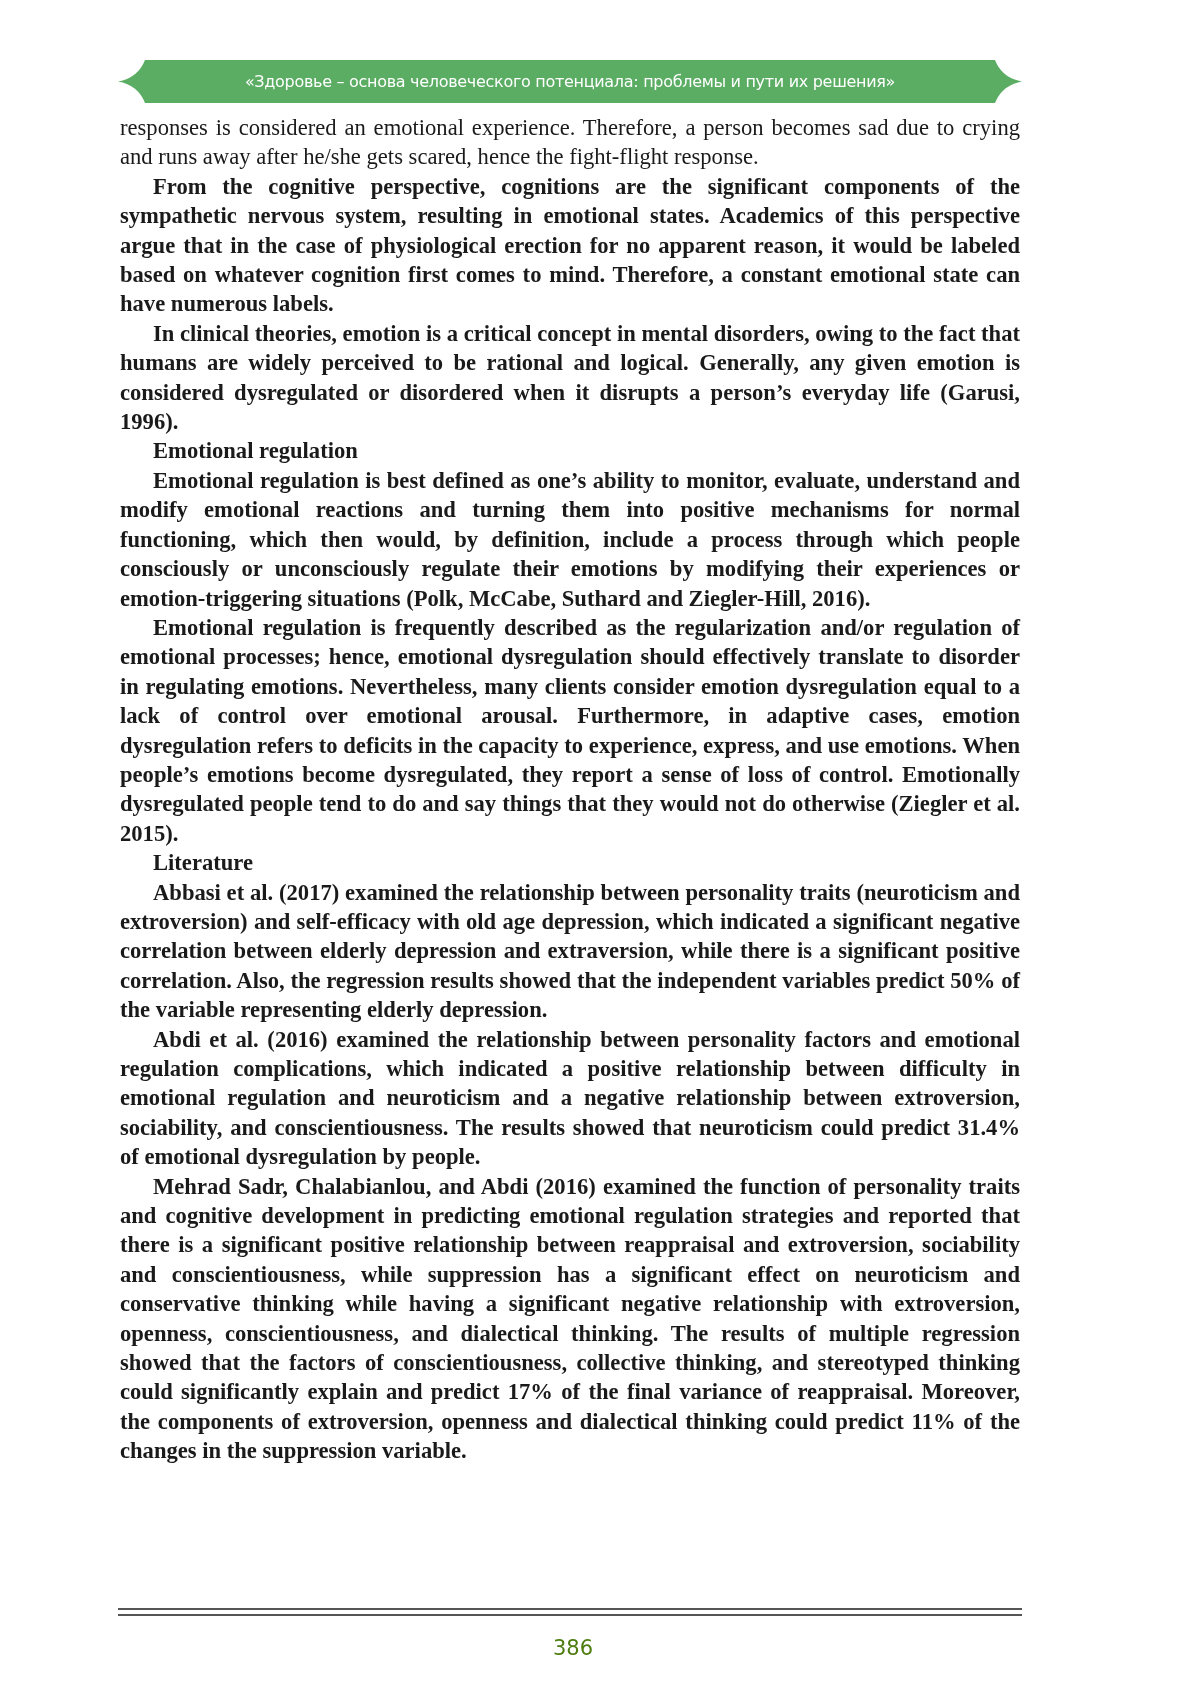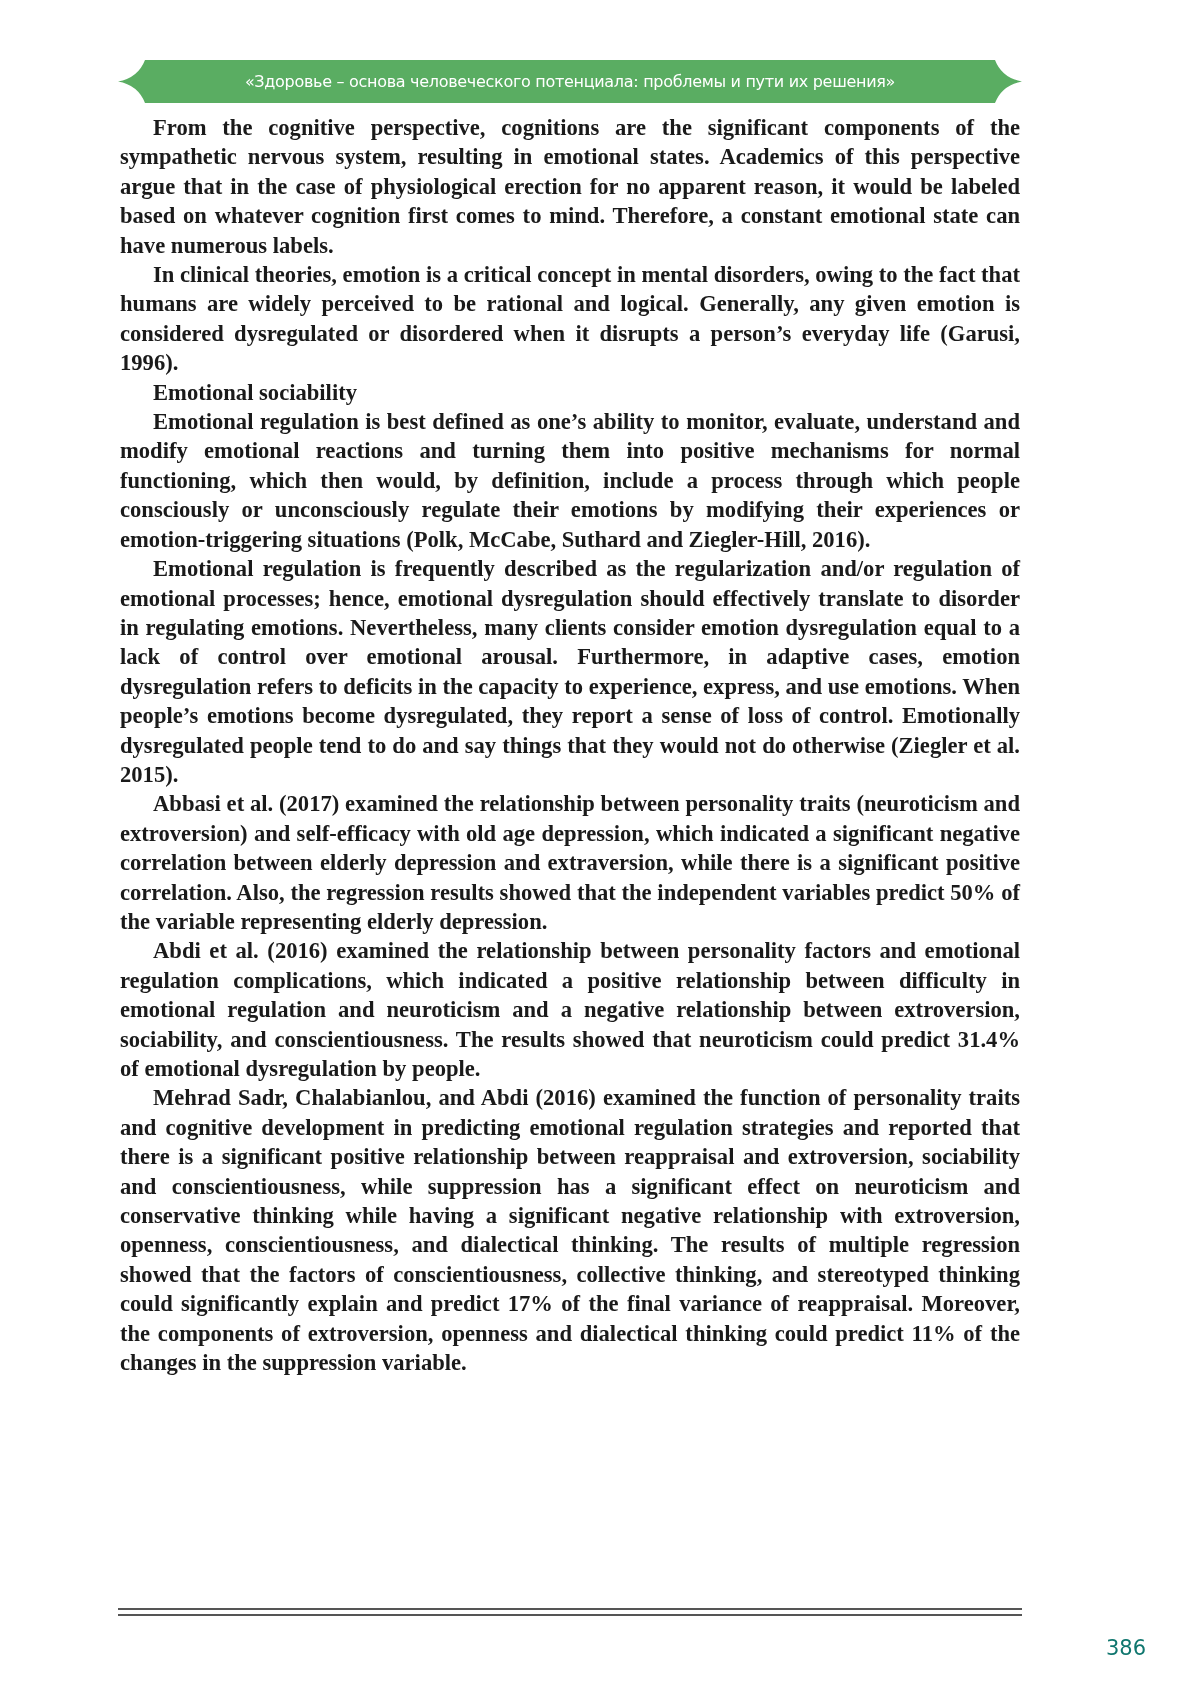--- a/index.html
+++ b/index.html
@@ -20,40 +20,42 @@
     color: #1a1a1a; text-align: justify;
   }
   .content p { margin: 0; }
   .content p.indent { text-indent: 33px; font-weight: bold; }
   .content h3 {
     margin: 0; font-size: 22.6px; line-height: 29.4px; font-weight: bold;
     padding-left: 33px;
   }
   .rule { position: absolute; left: 118px; width: 904px; height: 2px; background: #555; }
   .page-num {
-    position: absolute; left: 0; width: 1146px; top: 1636px; text-align: right;
-    font-family: "DejaVu Sans", sans-serif; font-size: 21px; color: #0f766e;
+    position: absolute; left: 0; width: 1146px; top: 1636px; text-align: center;
+    font-family: "DejaVu Sans", sans-serif; font-size: 21px; color: #4d7c0f;
   }
 </style>
 </head>
 <body>
 
 <div class="banner">
   <svg width="904" height="43" viewBox="0 0 904 43">
     <path d="M27,0 L877,0 Q884,18 904,21.5 Q884,25 877,43 L27,43 Q20,25 0,21.5 Q20,18 27,0 Z" fill="#5aad62"></path>
   </svg>
   <div class="banner-text">«Здоровье – основа человеческого потенциала: проблемы и пути их решения»</div>
 </div>
 
 <div class="content">
+  <p>responses is considered an emotional experience. Therefore, a person becomes sad due to crying and runs away after he/she gets scared, hence the fight-flight response.</p>
   <p class="indent">From the cognitive perspective, cognitions are the significant components of the sympathetic nervous system, resulting in emotional states. Academics of this perspective argue that in the case of physiological erection for no apparent reason, it would be labeled based on whatever cognition first comes to mind. Therefore, a constant emotional state can have numerous labels.</p>
   <p class="indent">In clinical theories, emotion is a critical concept in mental disorders, owing to the fact that humans are widely perceived to be rational and logical. Generally, any given emotion is considered dysregulated or disordered when it disrupts a person’s everyday life (Garusi, 1996).</p>
-  <h3>Emotional sociability</h3>
+  <h3>Emotional regulation</h3>
   <p class="indent">Emotional regulation is best defined as one’s ability to monitor, evaluate, understand and modify emotional reactions and turning them into positive mechanisms for normal functioning, which then would, by definition, include a process through which people consciously or unconsciously regulate their emotions by modifying their experiences or emotion-triggering situations (Polk, McCabe, Suthard and Ziegler-Hill, 2016).</p>
   <p class="indent">Emotional regulation is frequently described as the regularization and/or regulation of emotional processes; hence, emotional dysregulation should effectively translate to disorder in regulating emotions. Nevertheless, many clients consider emotion dysregulation equal to a lack of control over emotional arousal. Furthermore, in adaptive cases, emotion dysregulation refers to deficits in the capacity to experience, express, and use emotions. When people’s emotions become dysregulated, they report a sense of loss of control. Emotionally dysregulated people tend to do and say things that they would not do otherwise (Ziegler et al. 2015).</p>
+  <h3>Literature</h3>
   <p class="indent">Abbasi et al. (2017) examined the relationship between personality traits (neuroticism and extroversion) and self-efficacy with old age depression, which indicated a significant negative correlation between elderly depression and extraversion, while there is a significant positive correlation. Also, the regression results showed that the independent variables predict 50% of the variable representing elderly depression.</p>
   <p class="indent">Abdi et al. (2016) examined the relationship between personality factors and emotional regulation complications, which indicated a positive relationship between difficulty in emotional regulation and neuroticism and a negative relationship between extroversion, sociability, and conscientiousness. The results showed that neuroticism could predict 31.4% of emotional dysregulation by people.</p>
   <p class="indent">Mehrad Sadr, Chalabianlou, and Abdi (2016) examined the function of personality traits and cognitive development in predicting emotional regulation strategies and reported that there is a significant positive relationship between reappraisal and extroversion, sociability and conscientiousness, while suppression has a significant effect on neuroticism and conservative thinking while having a significant negative relationship with extroversion, openness, conscientiousness, and dialectical thinking. The results of multiple regression showed that the factors of conscientiousness, collective thinking, and stereotyped thinking could significantly explain and predict 17% of the final variance of reappraisal. Moreover, the components of extroversion, openness and dialectical thinking could predict 11% of the changes in the suppression variable.</p>
 </div>
 
 <div class="rule" style="top:1608px;"></div>
 <div class="rule" style="top:1614px;"></div>
 <div class="page-num">386</div>
 
 </body></html>

